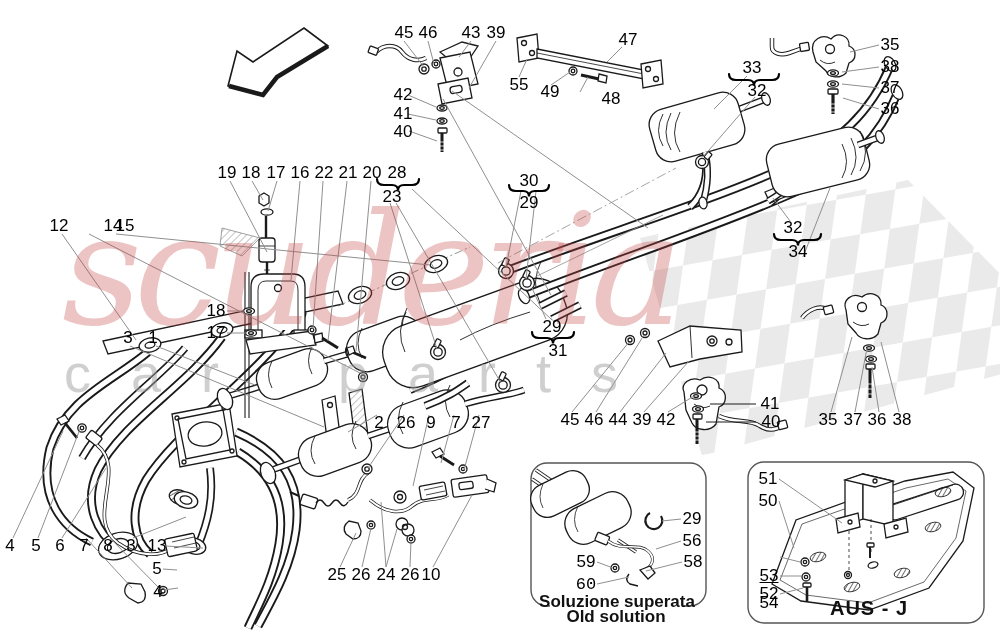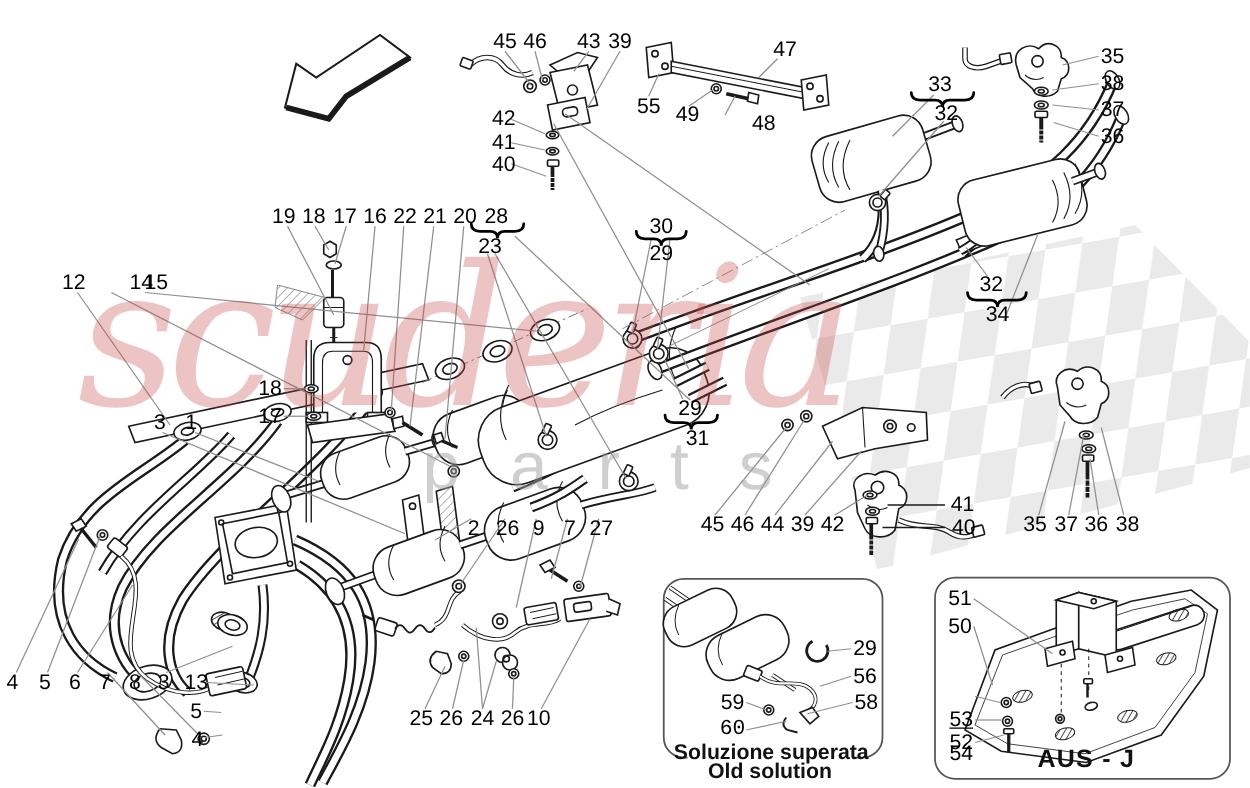--- a/index.html
+++ b/index.html
@@ -539,20 +539,21 @@
   <g stroke="#000" stroke-width="2.2" fill="none" stroke-linecap="round">
     <path d="M377,179 Q377,185 384,185 L392,185 Q398,185 398,190.5 Q398,185 404,185 L412,185 Q419,185 419,179"></path>
     <path d="M509,185 Q509,191 516,191 L523,191 Q529,191 529,196.5 Q529,191 535,191 L542,191 Q549,191 549,185"></path>
     <path d="M532,332 Q532,338 539,338 L547,338 Q553,338 553,343.5 Q553,338 559,338 L567,338 Q574,338 574,332"></path>
     <path d="M729,74 Q729,80 736,80 L748,80 Q754,80 754,85.5 Q754,80 760,80 L772,80 Q779,80 779,74"></path>
     <path d="M774,234 Q774,240 781,240 L792,240 Q798,240 798,245.5 Q798,240 804,240 L814,240 Q821,240 821,234"></path>
   </g>
 </svg>
 
 <div class="wm-brand">scuderia</div>
+<div class="wm-sub wm-car">car</div>
 <div class="wm-sub wm-parts">parts</div>
 
 <div id="labels">
       <span class="plabel" style="left: 404px; top: 33px;">45</span>
       <span class="plabel" style="left: 428px; top: 33px;">46</span>
       <span class="plabel" style="left: 471px; top: 33px;">43</span>
       <span class="plabel" style="left: 496px; top: 33px;">39</span>
       <span class="plabel" style="left: 403px; top: 95px;">42</span>
       <span class="plabel" style="left: 403px; top: 114px;">41</span>
       <span class="plabel" style="left: 403px; top: 132px;">40</span>

